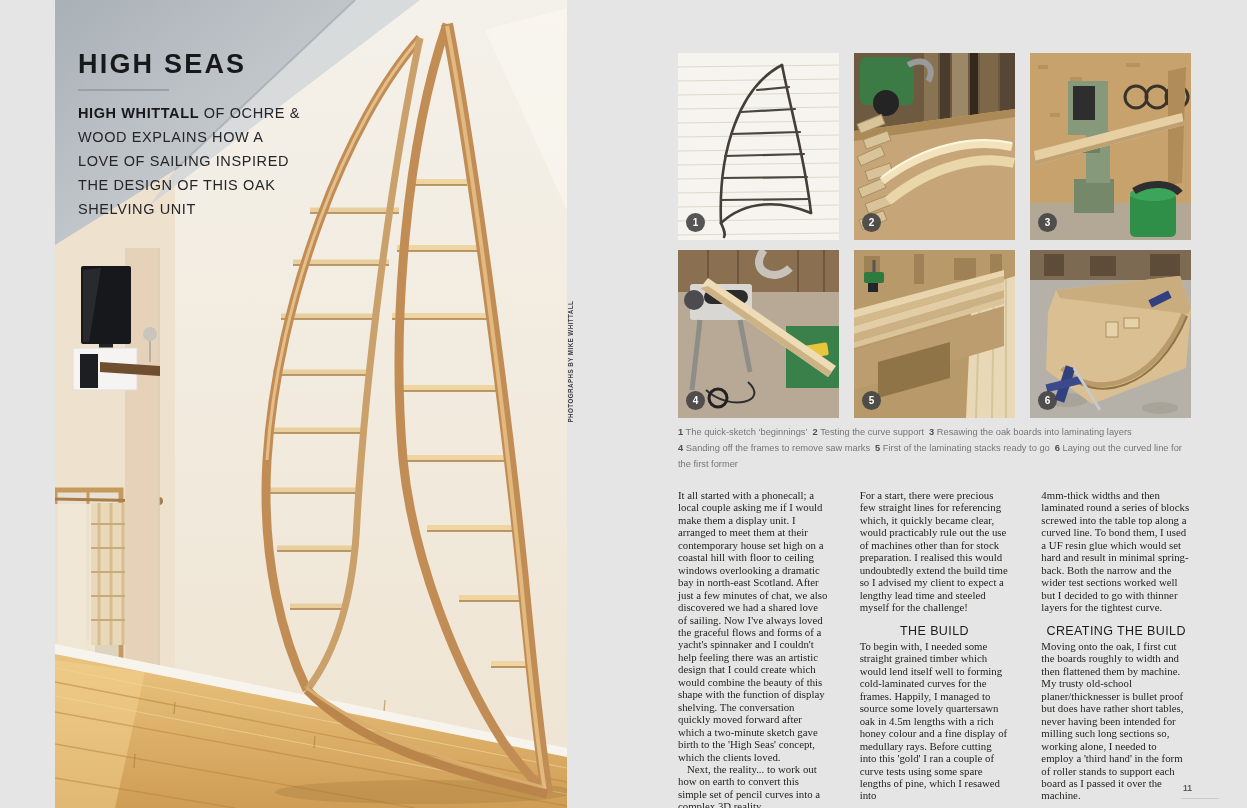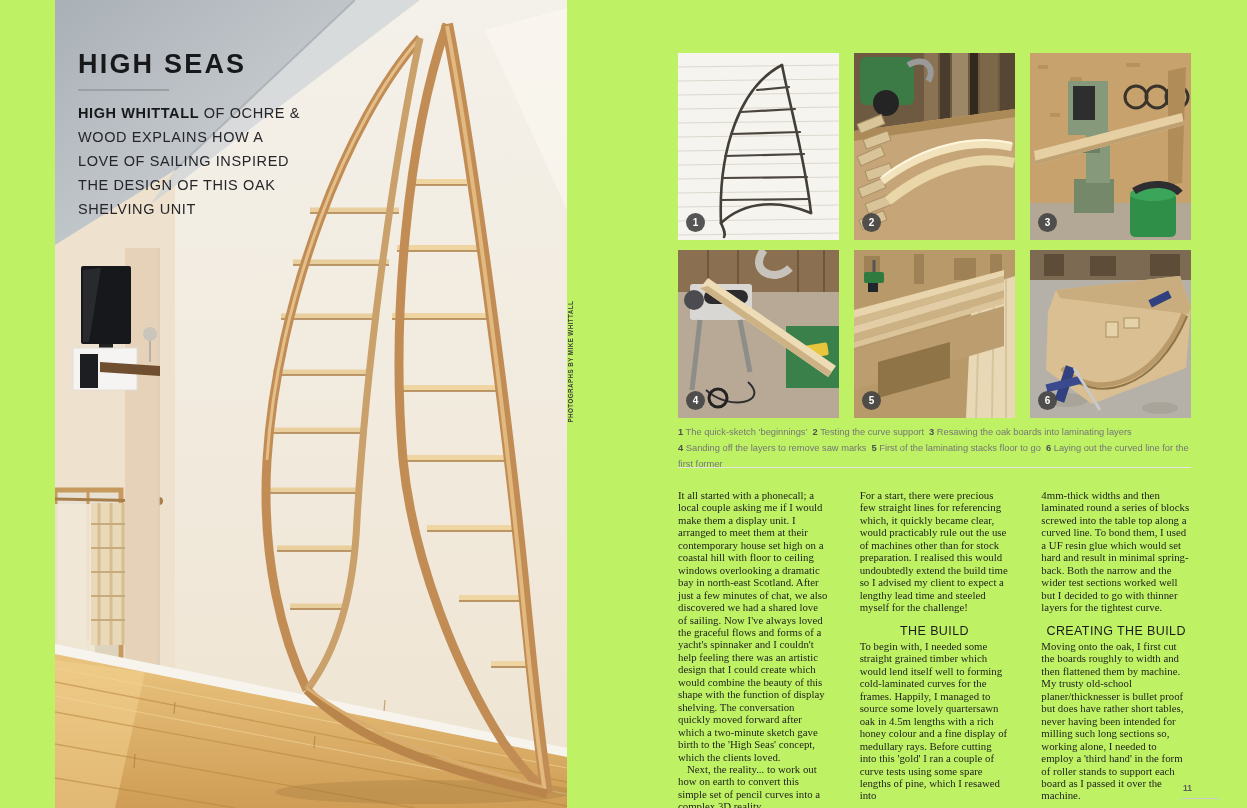--- a/index.html
+++ b/index.html
@@ -1,18 +1,18 @@
 <!DOCTYPE html>
 <html><head>
 <meta charset="utf-8">
 <style>
   * { margin:0; padding:0; box-sizing:border-box; }
   html,body { width:1247px; height:808px; background:#ffffff; overflow:hidden;
               font-family:"Liberation Sans", sans-serif; }
-  .spread { position:relative; width:1247px; height:808px; background:#bef264; }
+  .spread { position:relative; width:1247px; height:808px; background:#e5e5e5; }
 
   
   .page-left { position:absolute; left:0; top:0; width:623px; height:808px; }
   .hero { position:absolute; left:55px; top:0; width:512px; height:808px; overflow:hidden; background:#f1ece3; }
   .hero svg { display:block; }
 
   .titleblock { position:absolute; left:23px; top:48px; width:228px; }
   .titleblock h1 { font-size:27px; font-weight:700; letter-spacing:2.2px; color:#17181a; line-height:1.2; }
   .title-rule { width:91px; height:2px; background:#9aa0a4; margin-top:9px; }
   .standfirst { margin-top:10px; font-size:14.5px; line-height:24px; letter-spacing:0.6px;
@@ -406,21 +406,21 @@
           <rect x="16" y="130" width="36" height="8" transform="rotate(-14 34 134)" fill="#3a4a8c"></rect>
           <line x1="44" y1="118" x2="70" y2="160" stroke="#c9c9c9" stroke-width="3"></line>
           <rect x="126" y="38" width="8" height="22" transform="rotate(64 130 49)"></rect>
         </g>
       </svg>
       <span class="badge">6</span>
     </figure>
 
     <div class="captions">
       <div class="cap-line"><b>1</b> <span>The quick-sketch ‘beginnings’</span><b>2</b> <span>Testing the curve support</span><b>3</b> <span>Resawing the oak boards into laminating layers</span></div>
-      <div class="cap-line"><b>4</b> <span>Sanding off the layers to remove saw marks</span><b>5</b> <span>First of the laminating stacks floor to go</span><b>6</b> <span>Laying out the curved line for the first former</span></div>
+      <div class="cap-line"><b>4</b> <span>Sanding off the frames to remove saw marks</span><b>5</b> <span>First of the laminating stacks ready to go</span><b>6</b> <span>Laying out the curved line for the first former</span></div>
     </div>
 
     <div class="cap-rule"></div>
 
     <div class="columns">
       <div class="col">
         <p>It all started with a phonecall; a local couple asking me if I would make them a display unit. I arranged to meet them at their contemporary house set high on a coastal hill with floor to ceiling windows overlooking a dramatic bay in north-east Scotland. After just a few minutes of chat, we also discovered we had a shared love of sailing. Now I've always loved the graceful flows and forms of a yacht's spinnaker and I couldn't help feeling there was an artistic design that I could create which would combine the beauty of this shape with the function of display shelving. The conversation quickly moved forward after which a two-minute sketch gave birth to the 'High Seas' concept, which the clients loved.</p>
         <p class="indent">Next, the reality... to work out how on earth to convert this simple set of pencil curves into a complex 3D reality.</p>
       </div>
       <div class="col">

